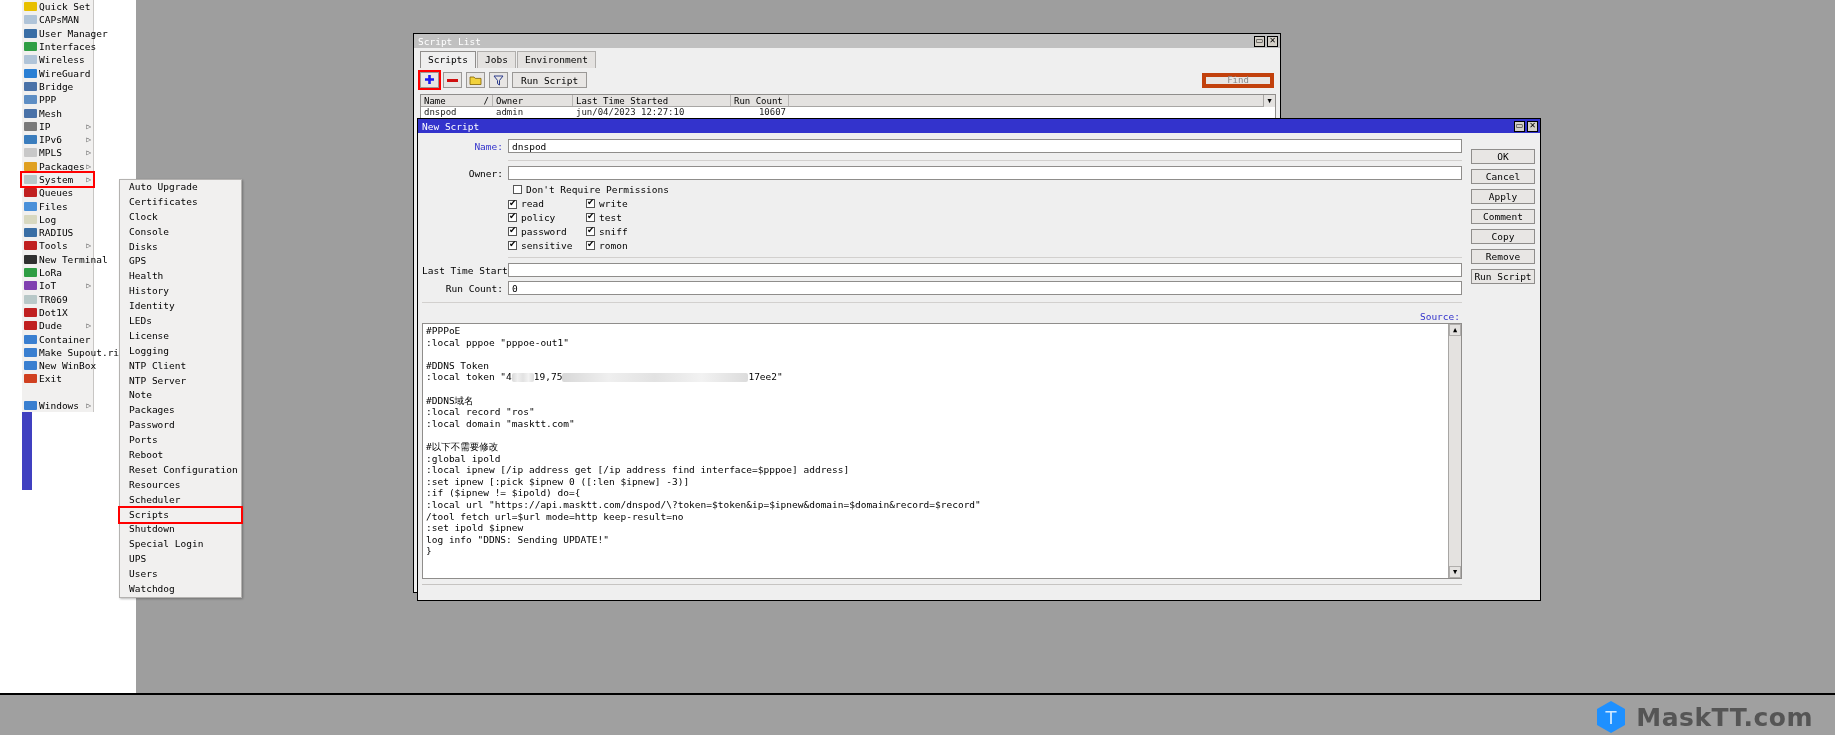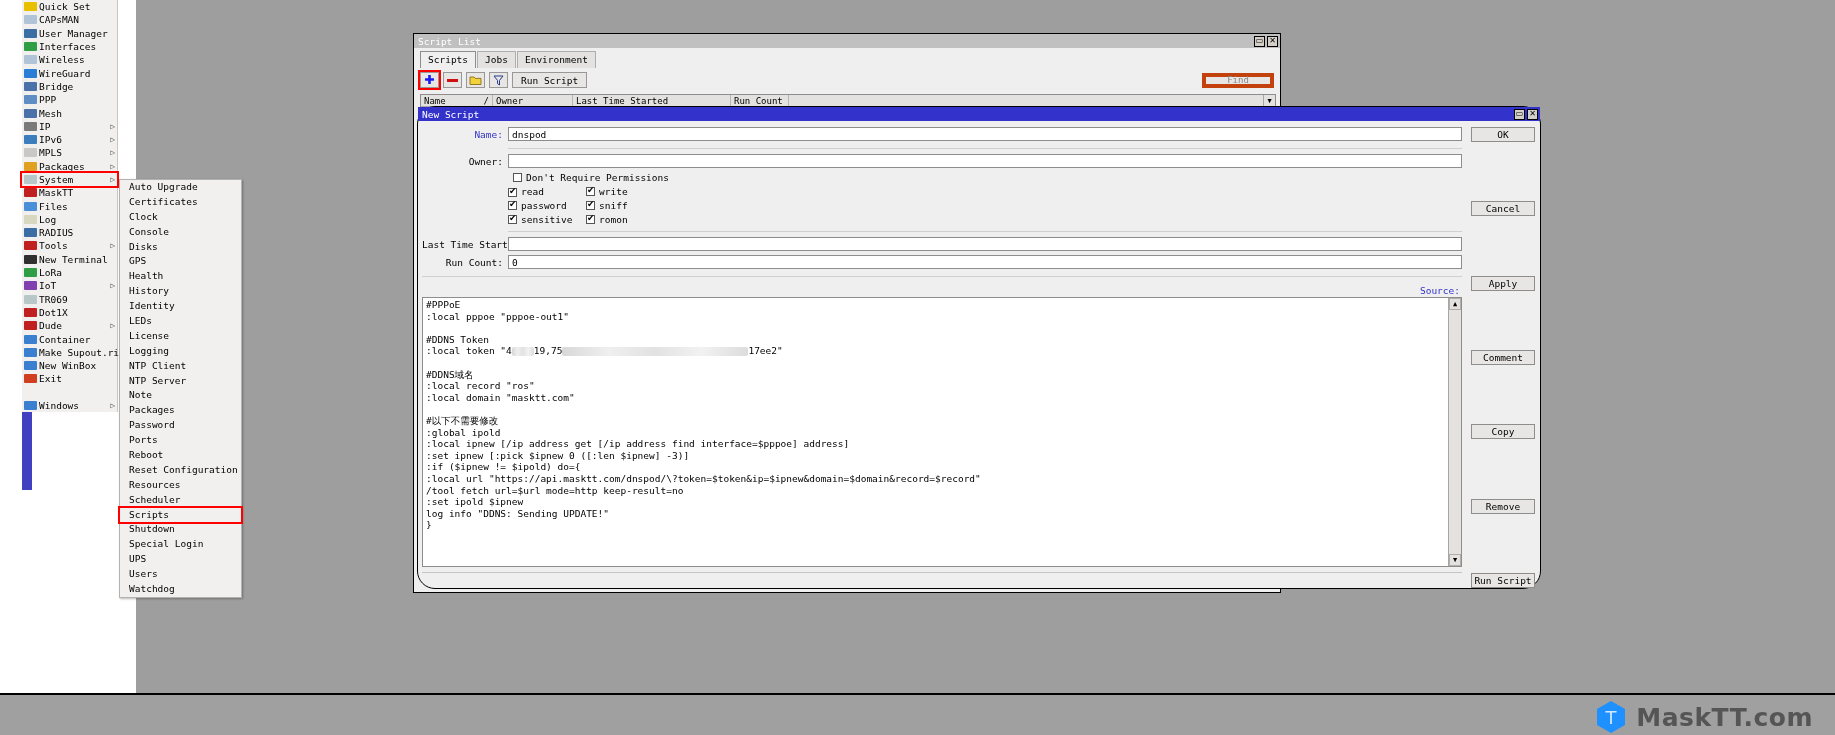--- a/index.html
+++ b/index.html
@@ -15,21 +15,21 @@
   #whiteleft { position:absolute; left:0; top:0; width:136px; height:693px; background:#ffffff; }
 
   
   #taskbar { position:absolute; left:0; bottom:0; width:1835px; height:42px; background:#a0a0a0; border-top:2px solid #000; }
   #watermark { position:absolute; right:22px; top:5px; display:flex; align-items:center; gap:10px; }
   .hexlogo { width:30px; height:34px; position:relative; }
   .hexlogo svg { display:block; }
   #wm-text { font-family:"DejaVu Sans", sans-serif; font-size:25px; font-weight:bold; color:#555; letter-spacing:0.5px; }
 
   
-  #mainmenu { position:absolute; left:22px; top:0; width:96px; background:#f1f0ef; border-right:1px solid #c8c6c4; }
+  #mainmenu { position:absolute; left:22px; top:0; width:72px; background:#f1f0ef; border-right:1px solid #c8c6c4; }
   #menubar-left { position:absolute; left:22px; top:0; width:10px; height:490px; background:#4040c0; }
   .mi { height:13.3px; display:flex; align-items:center; padding-left:2px; position:relative; font-size:9.5px;
         font-family:"DejaVu Sans Mono", monospace; white-space:nowrap; color:#000; }
   .mi .ic { width:13px; height:11px; margin-right:2px; flex:0 0 13px; display:block; position:relative; }
   .mi .arrow { position:absolute; right:2px; top:2px; font-size:8px; color:#555; }
   .mi.sel { outline:2px solid #f00; z-index:5; }
 
   
   .ic-box { position:absolute; inset:1px 0 1px 0; border-radius:1px; }
 
@@ -68,24 +68,24 @@
   #sl-grid { margin:2px 4px 0 6px; border:1px solid #8f8d8b; background:#fff; height:470px; position:relative; }
   #sl-head { display:flex; height:12px; background:#e4e2e0; border-bottom:1px solid #a8a6a4; font-size:9px; }
   .hcell { border-right:1px solid #b8b6b4; padding:0 3px; display:flex; align-items:center;
            font-family:"DejaVu Sans Mono", monospace; white-space:nowrap; }
   #hscroll-btn { position:absolute; right:0; top:0; width:12px; height:12px; background:#e4e2e0;
                  border-left:1px solid #a8a6a4; display:flex; align-items:center; justify-content:center; font-size:7px; }
   .grow { display:flex; height:12px; font-size:9px; color:#222; }
   .gcell { padding:0 3px; white-space:nowrap; overflow:hidden; font-family:"DejaVu Sans Mono", monospace; }
 
   
-  #newscript { left:417px; top:106px; width:1124px; height:483px;border-radius:18px; }
+  #newscript { left:417px; top:118px; width:1124px; height:483px; }
   #ns-body { display:flex; height:calc(100% - 14px); }
   #ns-left { flex:1 1 auto; padding:6px 6px 0 4px; display:flex; flex-direction:column; min-width:0; }
-  #ns-right { flex:0 0 72px; padding:6px 5px 0 3px; display:flex; flex-direction:column; gap:5px;justify-content:space-between; }
+  #ns-right { flex:0 0 72px; padding:16px 5px 0 3px; display:flex; flex-direction:column; gap:5px; }
   .sbtn { height:15px; background:#e8e6e4; border:1px solid #8f8d8b; font-size:9.5px;
           display:flex; align-items:center; justify-content:center; font-family:"DejaVu Sans Mono", monospace; }
   .frow { display:flex; align-items:center; margin-bottom:4px; }
   .flabel { width:86px; text-align:right; padding-right:5px; font-size:9.5px; color:#3333cc;
             font-family:"DejaVu Sans Mono", monospace; white-space:nowrap; }
   .flabel.dark { color:#000; }
   .finput { flex:1 1 auto; height:14px; background:#fff; border:1px solid #8f8d8b;
             font-size:9.5px; padding:0 3px; display:flex; align-items:center;
             font-family:"DejaVu Sans Mono", monospace; }
   .hr { border-top:1px solid #d2d0ce; margin:3px 0 5px 86px; }
@@ -205,21 +205,21 @@
         <span class="ic">
           <span class="ic-box" style="background:#b8c8c8;"></span>
         </span>
         <span>System</span>
         <span class="arrow">▷</span>
       </div>
       <div class="mi">
         <span class="ic">
           <span class="ic-box" style="background:#c02020;"></span>
         </span>
-        <span>MaskTT</span>
+        <span>Queues</span>
       </div>
       <div class="mi">
         <span class="ic">
           <span class="ic-box" style="background:#4a90d9;"></span>
         </span>
         <span>Files</span>
       </div>
       <div class="mi">
         <span class="ic">
           <span class="ic-box" style="background:#d8d8c0;"></span>
@@ -437,20 +437,31 @@
               </span>
               <span class="cbl polcol" style="display: flex; align-items: center;">
                 <span class="cb on"></span>
                 <span>write</span>
               </span>
             </div>
             <div class="cbrow">
               <div class="flabel" style="color: rgb(0, 0, 0);"></div>
               <span class="cbl polcol" style="display: flex; align-items: center;">
                 <span class="cb on"></span>
+                <span>policy</span>
+              </span>
+              <span class="cbl polcol" style="display: flex; align-items: center;">
+                <span class="cb on"></span>
+                <span>test</span>
+              </span>
+            </div>
+            <div class="cbrow">
+              <div class="flabel" style="color: rgb(0, 0, 0);"></div>
+              <span class="cbl polcol" style="display: flex; align-items: center;">
+                <span class="cb on"></span>
                 <span>password</span>
               </span>
               <span class="cbl polcol" style="display: flex; align-items: center;">
                 <span class="cb on"></span>
                 <span>sniff</span>
               </span>
             </div>
             <div class="cbrow">
               <div class="flabel" style="color: rgb(0, 0, 0);"></div>
               <span class="cbl polcol" style="display: flex; align-items: center;">

